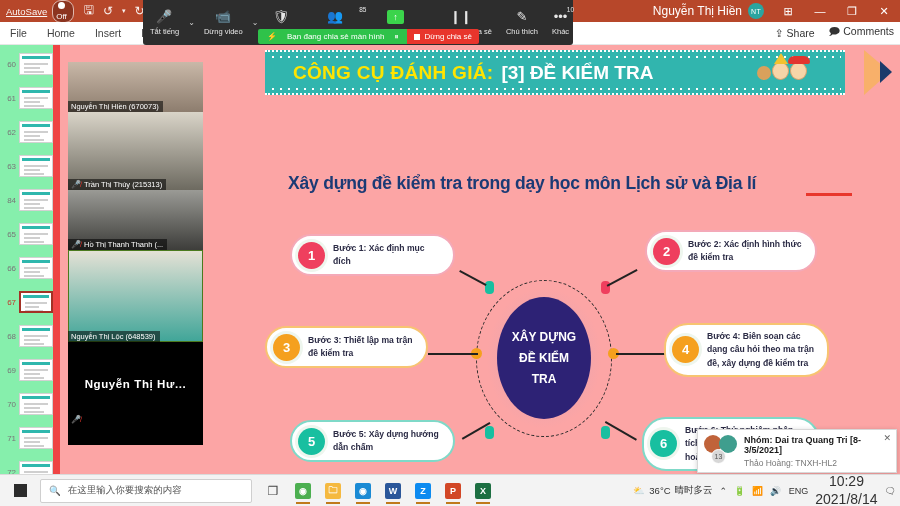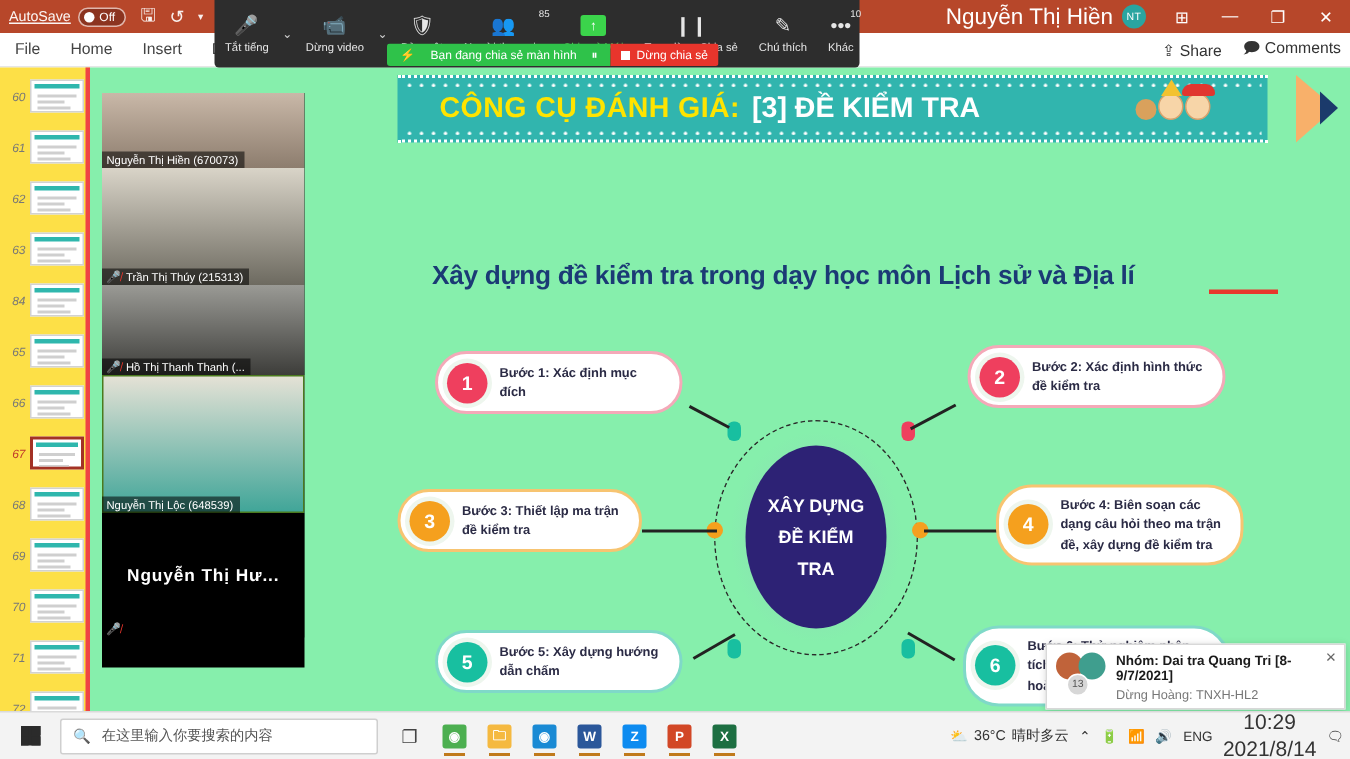--- a/index.html
+++ b/index.html
@@ -16,29 +16,29 @@
   
   .ppt-titlebar {
     height: 22px; background: #b7472a; color: #fff;
     display: flex; align-items: center; position: relative;
     font-size: 10px;
   }
   .autosave-group { display: flex; align-items: center; gap: 5px; padding-left: 6px; }
   .autosave-label { font-size: 9.5px; opacity: .95; text-decoration: underline; }
   .autosave-pill {
     background: #8c3420; border: 1px solid #e0b7ad; border-radius: 9px;
-    padding: 1px 6px 1px 3px; font-size: 8px; display: flex; align-items: center; gap: 3px;
+    padding: 1px 6px 1px 3px; font-size: 8px; display: flex; align-items: center; gap: 3px; flex-direction: column;
   }
   .autosave-knob { width: 7px; height: 7px; border-radius: 50%; background: #fff; display:inline-block; }
   .qat { display: flex; align-items: center; gap: 9px; margin-left: 10px; font-size: 12px; opacity: .92; }
   .title-right {
     position: absolute; right: 0; top: 0; height: 22px;
     display: flex; align-items: center; gap: 0;
   }
-  .user-name { font-size: 15px; margin-right: 6px; }
+  .user-name { font-size: 12px; margin-right: 6px; }
   .avatar-circle {
     width: 16px; height: 16px; border-radius: 50%; background: #2aa5a0;
     color: #fff; font-size: 7px; display: flex; align-items: center; justify-content: center;
     margin-right: 8px; letter-spacing: .3px;
   }
   .win-btn { width: 32px; height: 22px; display: flex; align-items: center; justify-content: center; font-size: 11px; }
 
   
   .ppt-tabs {
     height: 23px; background: #fff; display: flex; align-items: center;
@@ -47,35 +47,35 @@
   }
   .ppt-tabs .tab { padding: 3px 10px; }
   .tabs-right { position: absolute; right: 6px; display: flex; align-items: center; gap: 14px; font-size: 10.5px; color: #333; }
   .tabs-right span.ic { margin-right: 3px; }
 
   
   .ppt-body { position: absolute; top: 45px; bottom: 22px; left: 0; right: 0; display: flex; background: #f0f0f0; }
 
   
   .thumb-pane {
-    width: 60px; background: #fde047; border-right: 3px solid #ef4444;
-    overflow: hidden; padding-top: 2px; position: relative; font-style: italic;
+    width: 60px; background: #86efac; border-right: 7px solid #ef4444;
+    overflow: hidden; padding-top: 2px; position: relative;
   }
   .thumb-row { display: flex; align-items: center; height: 34px; gap: 3px; padding-left: 2px; }
   .thumb-num { width: 15px; text-align: right; font-size: 8px; color: #777; }
   .thumb-num.active { color: #c0392b; }
   .thumb-img {
     width: 36px; height: 22px; background: #fff; border: 1px solid #d2d2d2; position: relative; overflow: hidden;
   }
   .thumb-img.active { border: 2px solid #a33225; }
   .thumb-img .bar { position: absolute; left: 2px; right: 2px; top: 2px; height: 3px; background: #2fb7ad; }
   .thumb-img .ln { position: absolute; background: #cfcfcf; height: 1.5px; left: 4px; right: 4px; }
 
   
-  .slide-area { flex: 1; position: relative; background: #86efac; overflow: hidden; }
+  .slide-area { flex: 1; position: relative; background: #fca5a5; overflow: hidden; }
 
   
   .slide-banner {
     position: absolute; left: 205px; right: 55px; top: 5px; height: 45px;
     background: #31b5ae; border-top: 2px dotted #fff; border-bottom: 2px dotted #fff;
     display: flex; align-items: center; padding-left: 28px;
   }
   .slide-banner .dots-top, .slide-banner .dots-bot {
     position: absolute; left: 4px; right: 4px; height: 3px;
     background-image: radial-gradient(circle, #fff 1px, transparent 1.2px);
@@ -553,22 +553,22 @@
   </div>
 
 <div class="chat-toast">
   <span class="toast-close">✕</span>
   <div class="toast-avatars">
     <span class="ta" style="left:0;top:0;background:#c0633a;"></span>
     <span class="ta" style="left:15px;top:0;background:#3f9e8e;"></span>
     <span class="ta-badge">13</span>
   </div>
   <div>
-    <div class="toast-title">Nhóm: Dai tra Quang Tri [8-9/7/2021]</div>
-    <div class="toast-sub">Dừng Hoàng: TNXH-HL2</div>
+    <div class="toast-title">Nhóm: Dai tra Quang Tri [8-3/5/2021]</div>
+    <div class="toast-sub">Thảo Hoàng: TNXH-HL2</div>
   </div>
 </div>
 
 <div class="taskbar">
   <div class="start-btn">
     <span class="start-sq">
         <i></i>
         <i></i>
         <i></i>
         <i></i>

